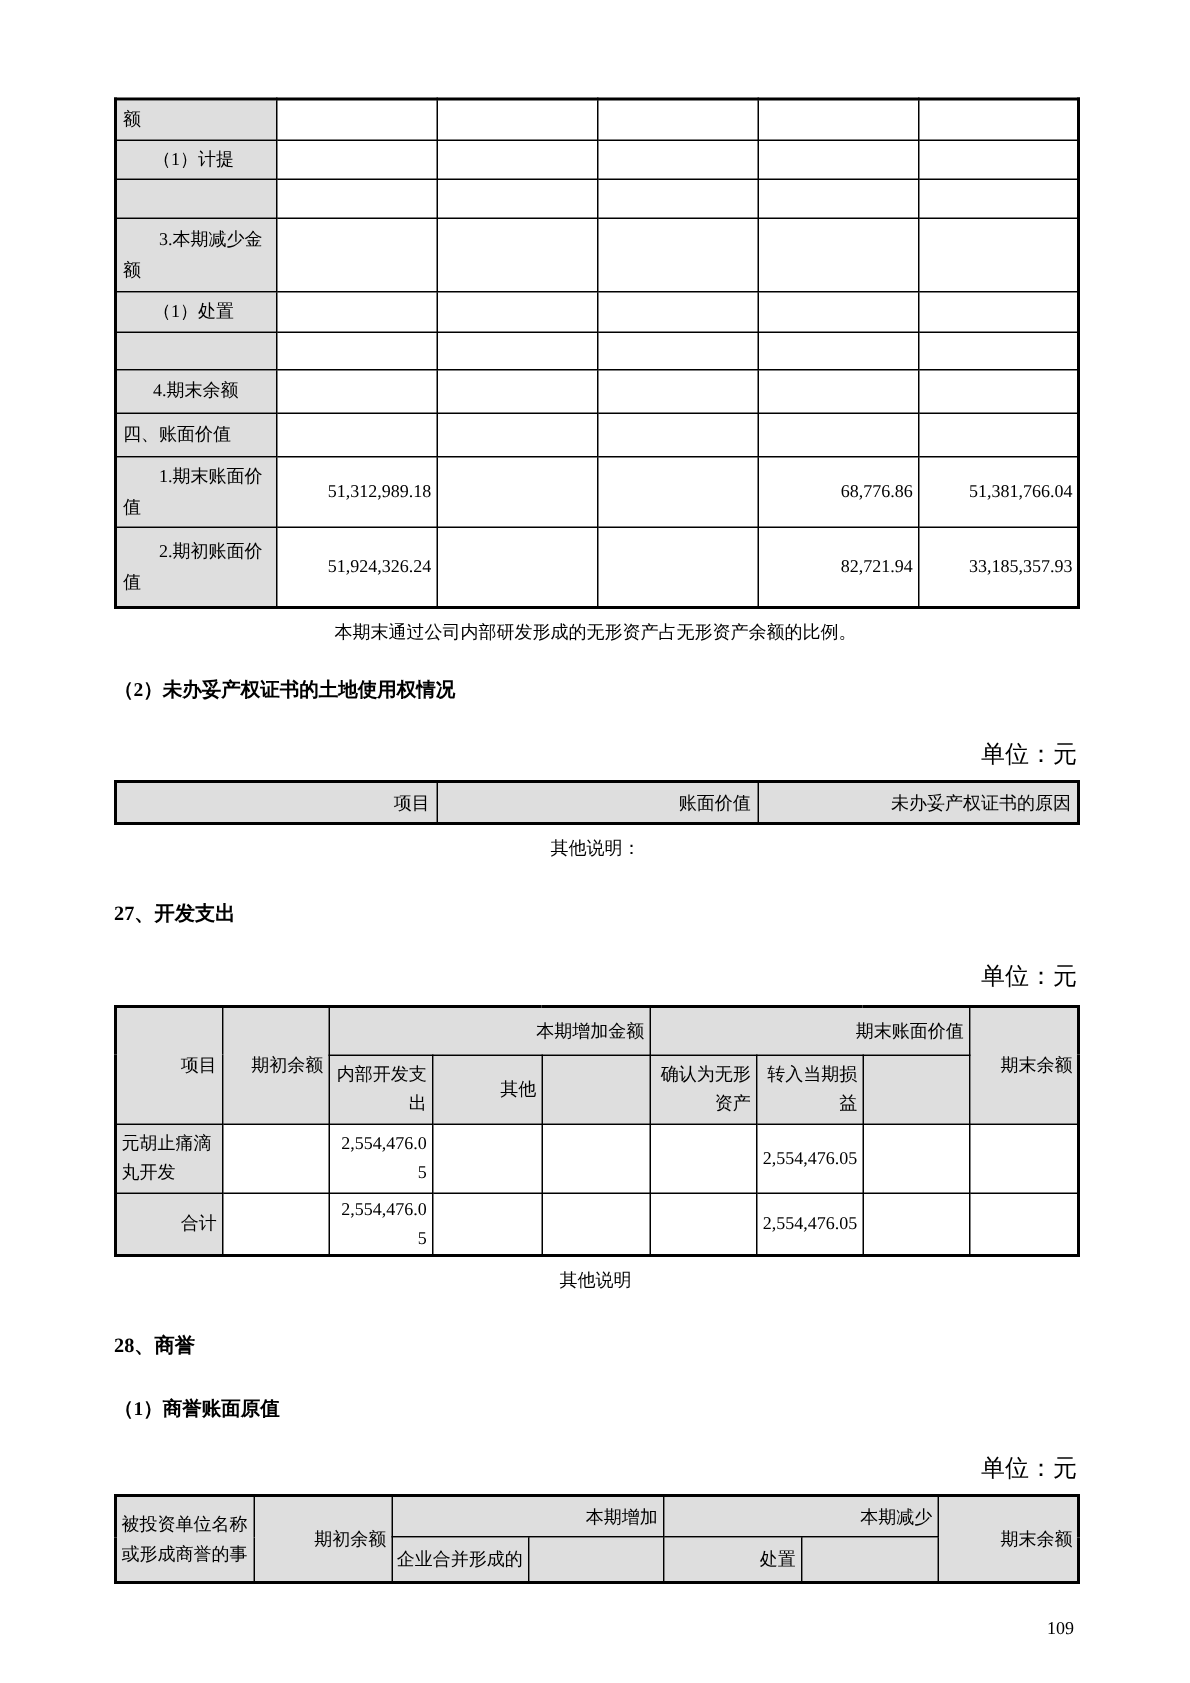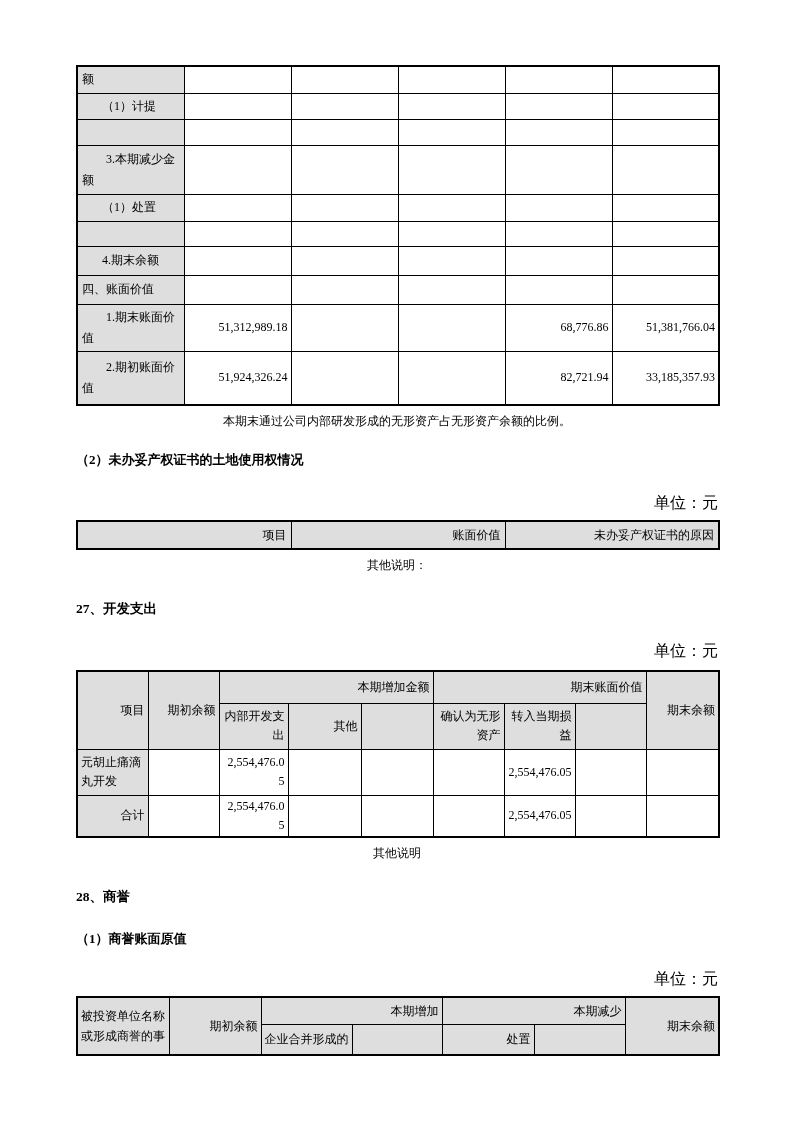--- a/index.html
+++ b/index.html
@@ -272,14 +272,15 @@
     </tr>
     <tr style="height:30px">
       <td class="gray">企业合并形成的</td>
       <td class="gray"></td>
       <td class="gray ctr">处置</td>
       <td class="gray"></td>
     </tr>
   </tbody>
     </table>
 
+  <div class="page-number">109</div>
 
 </div>
 
 </body></html>

